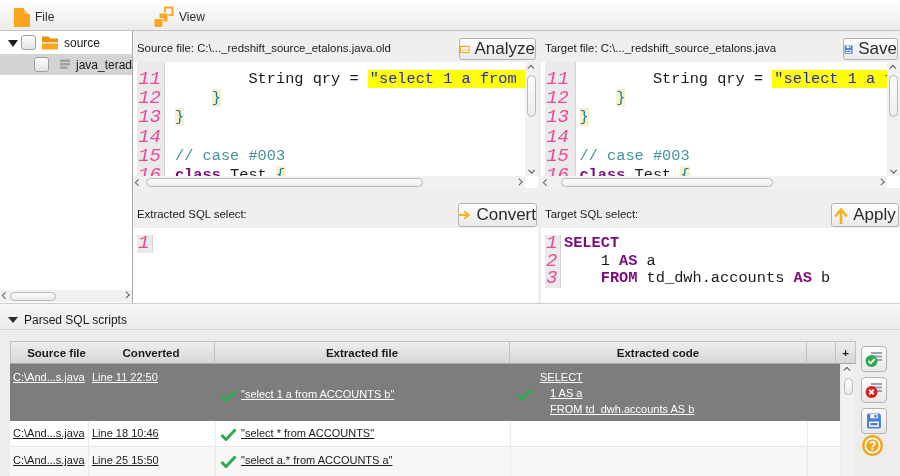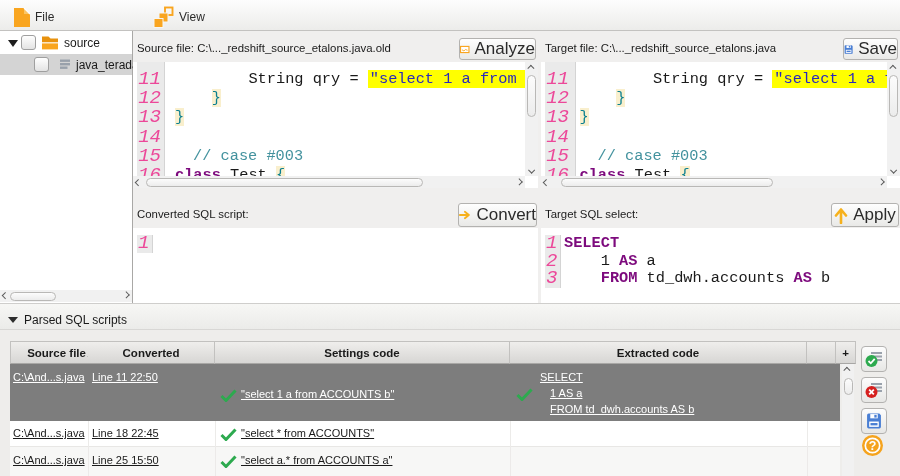--- a/index.html
+++ b/index.html
@@ -12,21 +12,21 @@
 
 .btn { position:absolute; display:flex; align-items:center; justify-content:center; gap:5px; background:linear-gradient(#fefefe,#e9e9e7); border:1px solid #b3b2b0; border-radius:3px; font-size:17px; color:#2b2b2b; }
 
 .editor { position:absolute; background:#fff; overflow:hidden; }
 .gutter { position:absolute; top:0; bottom:0; left:0; background:#eaeaea; border-right:1px solid #d4d4d4; }
 .lnum { position:absolute; font-family:"Liberation Mono",monospace; font-style:italic; font-size:19px; color:#ec4899; text-align:right; height:19.2px; line-height:19.2px; }
 .cl { position:absolute; font-family:"Liberation Mono",monospace; font-size:15.3px; white-space:pre; color:#1a1a1a; height:19.2px; line-height:19.2px; }
 .br { color:#0a7f8f; background:#f9efcd; }
 .str { color:#2929bb; }
 .kw { color:#7d0a7d; font-weight:bold; }
-.cmt { color:#43929e;margin-left:18px; }
+.cmt { color:#43929e; }
 .hl { background:#ffff00; padding-left:2px; }
 
 .sb { position:absolute; background:#f1f1f1; }
 .sbthumb { position:absolute; background:linear-gradient(#fcfcfc,#ececec); border:1px solid #b9b8b6; border-radius:5px; }
 .arr { position:absolute; width:0; height:0; }
 .chv { position:absolute; width:4.5px; height:4.5px; border-left:1.6px solid #5a5a5a; border-bottom:1.6px solid #5a5a5a; }
 .chvL { transform:rotate(45deg); } .chvR { transform:rotate(225deg); } .chvU { transform:rotate(135deg); } .chvD { transform:rotate(-45deg); }
 
 .cb { position:absolute; width:15px; height:15px; background:linear-gradient(#fefefe,#e3e3e3); border:1px solid #9f9f9f; border-radius:3px; }
 
@@ -141,21 +141,21 @@
     <div class="chv chvD" style="left:3.5px;bottom:4px;"></div>
     <div class="sbthumb" style="left:1.5px;top:13px;width:9px;height:42px;"></div>
   </div>
   <div class="sb" style="left:0;bottom:0;width:346px;height:12px;">
     <div class="chv chvL" style="left:3px;top:3.5px;"></div>
     <div class="chv chvR" style="right:4px;top:3.5px;"></div>
     <div class="sbthumb" style="left:20px;top:1.5px;width:212px;height:9px;"></div>
   </div>
 </div>
 
-<div class="abs" style="left:137px;top:208px;font-size:11.4px;">Converted SQL script:</div>
+<div class="abs" style="left:137px;top:208px;font-size:11.4px;">Extracted SQL select:</div>
 <div class="btn" style="left:458px;top:203px;width:79px;height:24px;">
   <svg width="17" height="12" viewBox="0 0 17 12">
     <path d="M1 6 h11 M8 1.5 L13.5 6 L8 10.5" fill="none" stroke="#f6b11d" stroke-width="2.4" stroke-linecap="round" stroke-linejoin="round"></path>
   </svg>Convert
 </div>
 <div class="editor" style="left:133px;top:228px;width:405px;height:75px;">
   <div class="abs" style="left:3.5px;top:7px;width:16.5px;height:17.7px;background:#eaeaea;border-right:1px solid #d4d4d4;"></div>
   <div class="lnum" style="top:7px;left:3.5px;width:13px;height:17.7px;line-height:17.7px;">1</div>
 </div>
 
@@ -178,21 +178,21 @@
 <div class="abs" style="left:0;top:303px;width:900px;height:173px;background:#eeedeb;">
   <div class="abs" style="left:0;top:0;width:900px;height:1px;background:#cfcecc;"></div>
   <div class="abs" style="left:0;top:1px;width:900px;height:26px;background:linear-gradient(#f7f7f5,#ebebe9);border-bottom:1px solid #d8d7d5;">
     <div class="arr" style="left:8px;top:13px;border-left:5px solid transparent;border-right:5px solid transparent;border-top:6.5px solid #2d2d2d;"></div>
     <div class="abs" style="left:24px;top:9px;font-size:12px;">Parsed SQL scripts</div>
   </div>
 </div>
 
 <div class="th" style="left:10px;width:101px;border-left:1px solid #c2c1bf;">Source file<span style="font-size:8px;">▲</span></div>
 <div class="th" style="left:88px;width:127px;">Converted</div>
-<div class="th" style="left:215px;width:295px;">Settings code</div>
+<div class="th" style="left:215px;width:295px;">Extracted file</div>
 <div class="th" style="left:510px;width:297px;">Extracted code</div>
 <div class="th" style="left:807px;width:29px;"></div>
 <div class="th" style="left:836px;width:20px;font-weight:bold;">+</div>
 
 <div class="abs" style="left:10px;top:364px;width:830px;height:57px;background:#7d7d7d;color:#fff;">
   <div class="cell" style="left:3px;top:7px;">C:\And...s.java</div>
   <div class="cell" style="left:82px;top:7px;">Line 11 22:50</div>
   <svg class="abs" style="left:210px;top:25px;" width="17" height="13" viewBox="0 0 17 13">
       <path d="M1.5 7 L6 11.5 L15.5 1.5" fill="none" stroke="#2daa4f" stroke-width="3"></path>
     </svg>
@@ -200,21 +200,21 @@
   <div class="cell" style="left:530px;top:7px;">SELECT</div>
   <svg class="abs" style="left:506px;top:24px;" width="17" height="13" viewBox="0 0 17 13">
       <path d="M1.5 7 L6 11.5 L15.5 1.5" fill="none" stroke="#2daa4f" stroke-width="3"></path>
     </svg>
   <div class="cell" style="left:540px;top:23px;">1 AS a</div>
   <div class="cell" style="left:540px;top:39px;">FROM td_dwh.accounts AS b</div>
 </div>
 
 <div class="abs" style="left:10px;top:421px;width:830px;height:26px;background:#fff;border-bottom:1px solid #e8e7e5;">
   <div class="cell" style="left:3px;top:6px;">C:\And...s.java</div>
-  <div class="cell" style="left:82px;top:6px;">Line 18 22:45</div>
+  <div class="cell" style="left:82px;top:6px;">Line 18 10:46</div>
   <svg class="abs" style="left:210px;top:7px;" width="17" height="13" viewBox="0 0 17 13">
       <path d="M1.5 7 L6 11.5 L15.5 1.5" fill="none" stroke="#2daa4f" stroke-width="3"></path>
     </svg>
   <div class="cell" style="left:231px;top:6px;">"select * from ACCOUNTS"</div>
   <div class="abs" style="left:78px;top:0;width:1px;height:26px;background:#ecebe9;"></div>
   <div class="abs" style="left:205px;top:0;width:1px;height:26px;background:#ecebe9;"></div>
   <div class="abs" style="left:500px;top:0;width:1px;height:26px;background:#ecebe9;"></div>
   <div class="abs" style="left:797px;top:0;width:1px;height:26px;background:#ecebe9;"></div>
 </div>
 

